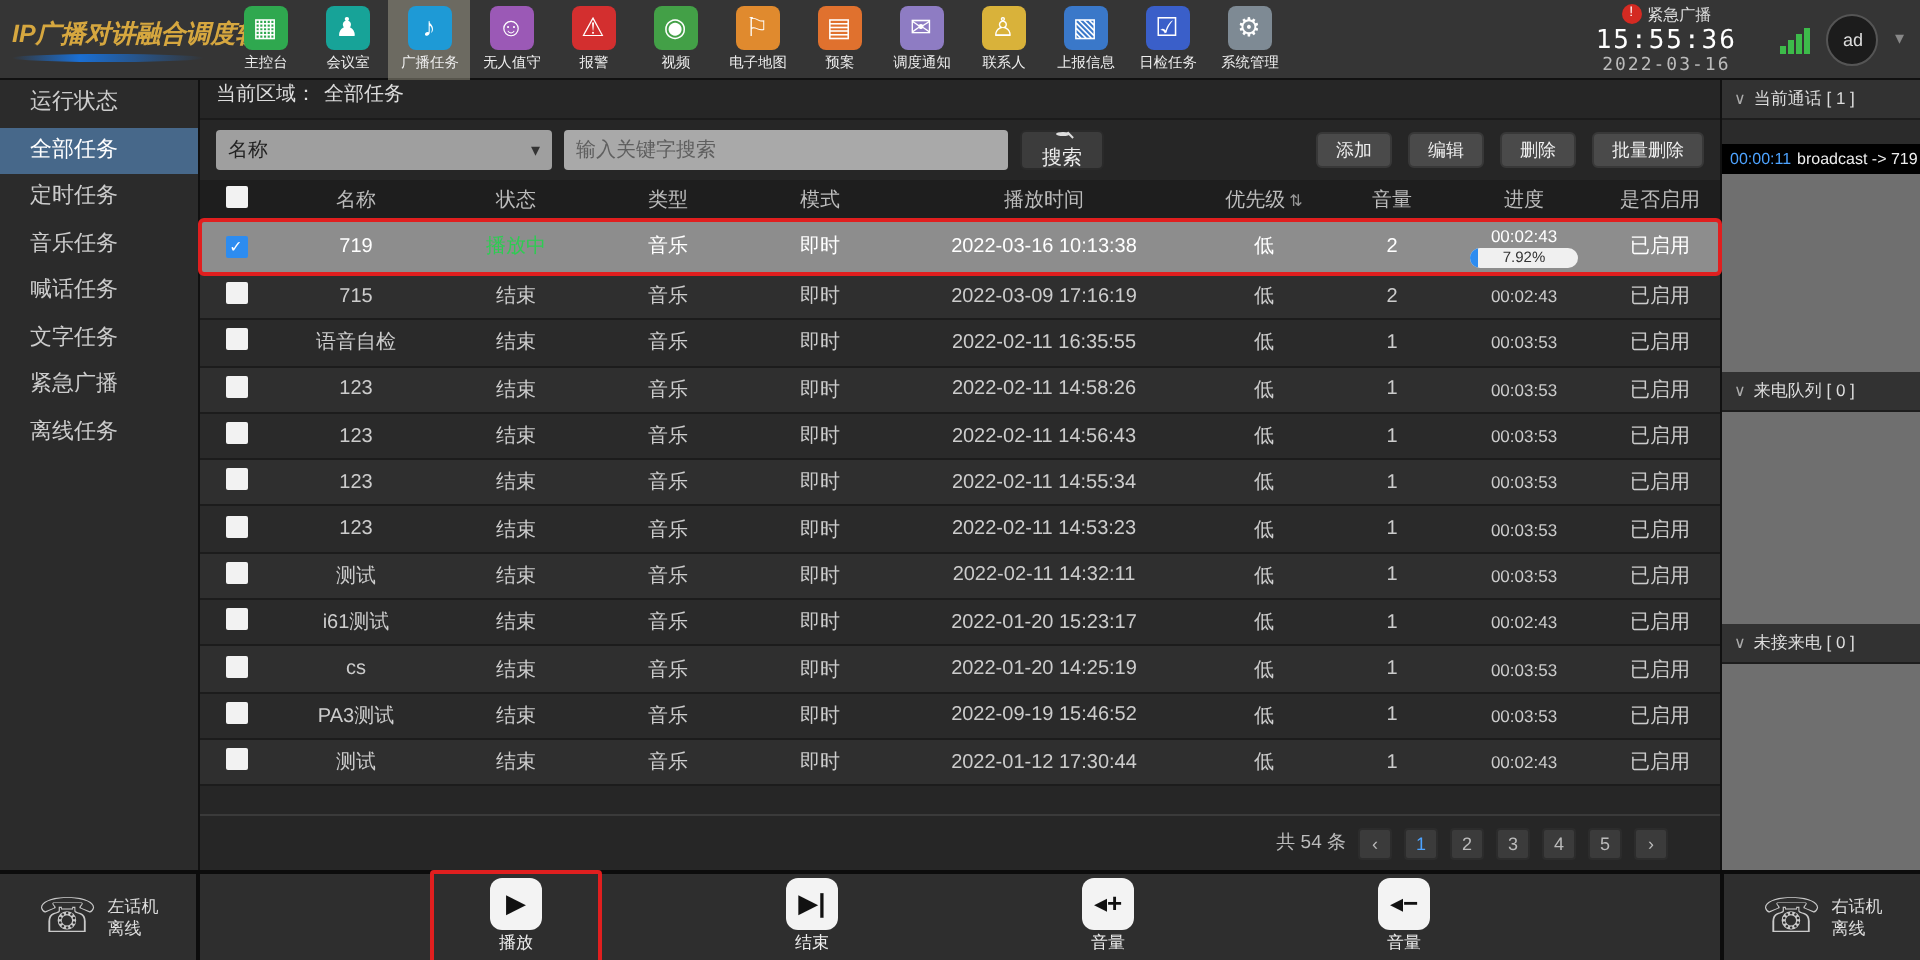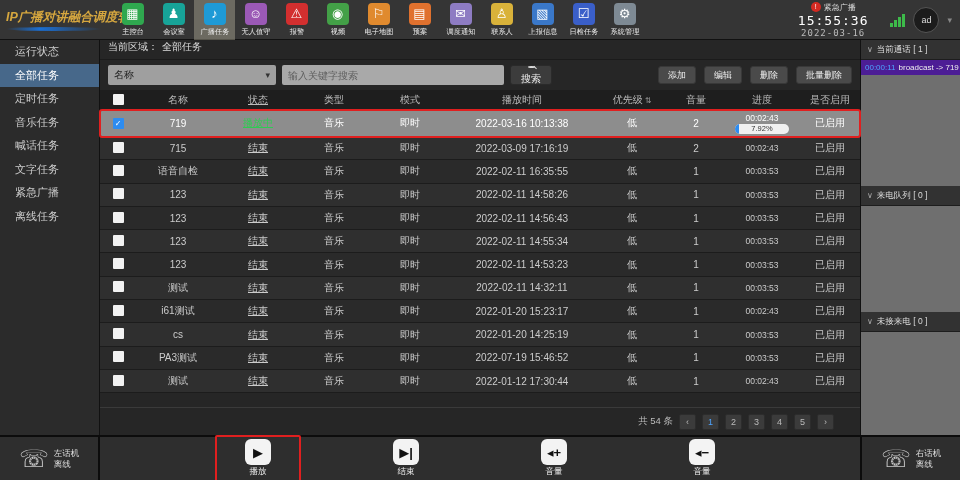--- a/index.html
+++ b/index.html
@@ -50,21 +50,21 @@
                 display:flex; align-items:center; gap:4px; padding:0 10px; cursor:pointer;flex-direction:column; }
   .lens { width:7px; height:7px; border:1.4px solid #ddd; border-radius:50%; position:relative; display:inline-block; }
   .lens::after { content:""; position:absolute; width:4px; height:1.4px; background:#ddd; transform:rotate(45deg); right:-3px; bottom:-1px; }
   #crud { margin-left:auto; display:flex; gap:8px; }
   .crud-btn { height:18px; background:#4a4a4a; border:1px solid #383838; border-radius:3px; color:#eee;
               font-size:9px; padding:0 9px; line-height:16px; cursor:pointer; }
 
   
   #thead { height:20px; display:flex; align-items:center; background:#1e1e1e; font-size:10px; color:#bbb; }
   .hc { text-align:center; }
-  .c-check{width:36px;} .c-name{width:84px;} .c-status{width:76px;text-decoration:underline;} .c-type{width:76px;} .c-mode{width:76px;}
+  .c-check{width:36px;} .c-name{width:84px;} .c-status{width:76px;} .c-type{width:76px;} .c-mode{width:76px;}
   .c-time{width:148px;} .c-pri{width:72px;} .c-vol{width:56px;} .c-prog{width:76px;} .c-en{flex:1;}
   #tbody { }
   .trow { height:23.3px; display:flex; align-items:center; font-size:10px; color:#ccc;
           border-bottom:1px solid #1c1c1c; cursor:pointer; }
   .trow:nth-child(even){ background:#2f2f2f; }
   .trow:nth-child(odd){ background:#2a2a2a; }
   .td { text-align:center; white-space:nowrap; overflow:hidden; }
   .trow.selected { height:27px; background:var(--selected-row,#8d8d8d); color:#fff;
                    outline:2px solid var(--highlight-red,#e01f1f); outline-offset:-1px; border-radius:2px; z-index:2; position:relative; }
   .trow.selected .c-status { color:var(--status-green,#2ecc52); }
@@ -83,21 +83,21 @@
             color:#bbb; font-size:9px; line-height:14px; text-align:center; padding:0 3px; cursor:pointer; }
   .pg-btn.active { color:var(--accent-blue-bright,#4da3ff); }
 
   
   #rightpanel { position:absolute; left:860px; top:40px; width:100px; height:395px; background:#2b2b2b; border-left:1px solid #111;
                 display:flex; flex-direction:column; }
   .rp-head { height:20px; background:#323232; display:flex; align-items:center; gap:4px; padding-left:6px;
              font-size:8.5px; color:#ddd; border-bottom:1px solid #1d1d1d; cursor:pointer; white-space:nowrap; }
   .rp-head .chev { font-size:8px; color:#aaa; }
   .rp-body { background:#6f6f6f; flex:1; }
-  .rp-entry { background:#4c1d95; padding:3px 4px; font-size:8px; color:#eee; display:flex; gap:3px; white-space:nowrap; cursor:pointer; }
+  .rp-entry { background:#000000; padding:3px 4px; font-size:8px; color:#eee; display:flex; gap:3px; white-space:nowrap; cursor:pointer;margin-top:12px; }
   .rp-entry .etime { color:var(--accent-blue-bright,#4da3ff); }
   .rp-sec { display:flex; flex-direction:column; }
   #rp-sec-0 { height:146px; } #rp-sec-1 { height:126px; } #rp-sec-2 { flex:1; }
 
   
   #bottombar { position:absolute; left:0; top:435px; width:960px; height:45px; background:#2e2e2e; border-top:2px solid #0c0c0c; display:flex; }
   .phone-block { width:100px; display:flex; align-items:center; justify-content:center; gap:5px; }
   .phone-block.left { border-right:2px solid #0c0c0c; }
   .phone-block.right { border-left:2px solid #0c0c0c; margin-left:auto; }
   .phone-glyph { font-size:24px; color:#c9c9c9; line-height:1; }
@@ -393,21 +393,21 @@
 
     </div>
     <div class="td c-en">已启用</div>
   </div>
   <div class="trow ">
     <div class="td c-check"><span class="checkbox "></span></div>
     <div class="td c-name">PA3测试</div>
     <div class="td c-status">结束</div>
     <div class="td c-type">音乐</div>
     <div class="td c-mode">即时</div>
-    <div class="td c-time">2022-07-19 15:46:52</div>
+    <div class="td c-time">2022-09-19 15:46:52</div>
     <div class="td c-pri">低</div>
     <div class="td c-vol">1</div>
     <div class="td c-prog pstack">
       <div class="ptime">00:03:53</div>
 
     </div>
     <div class="td c-en">已启用</div>
   </div>
   <div class="trow ">
     <div class="td c-check"><span class="checkbox "></span></div>

